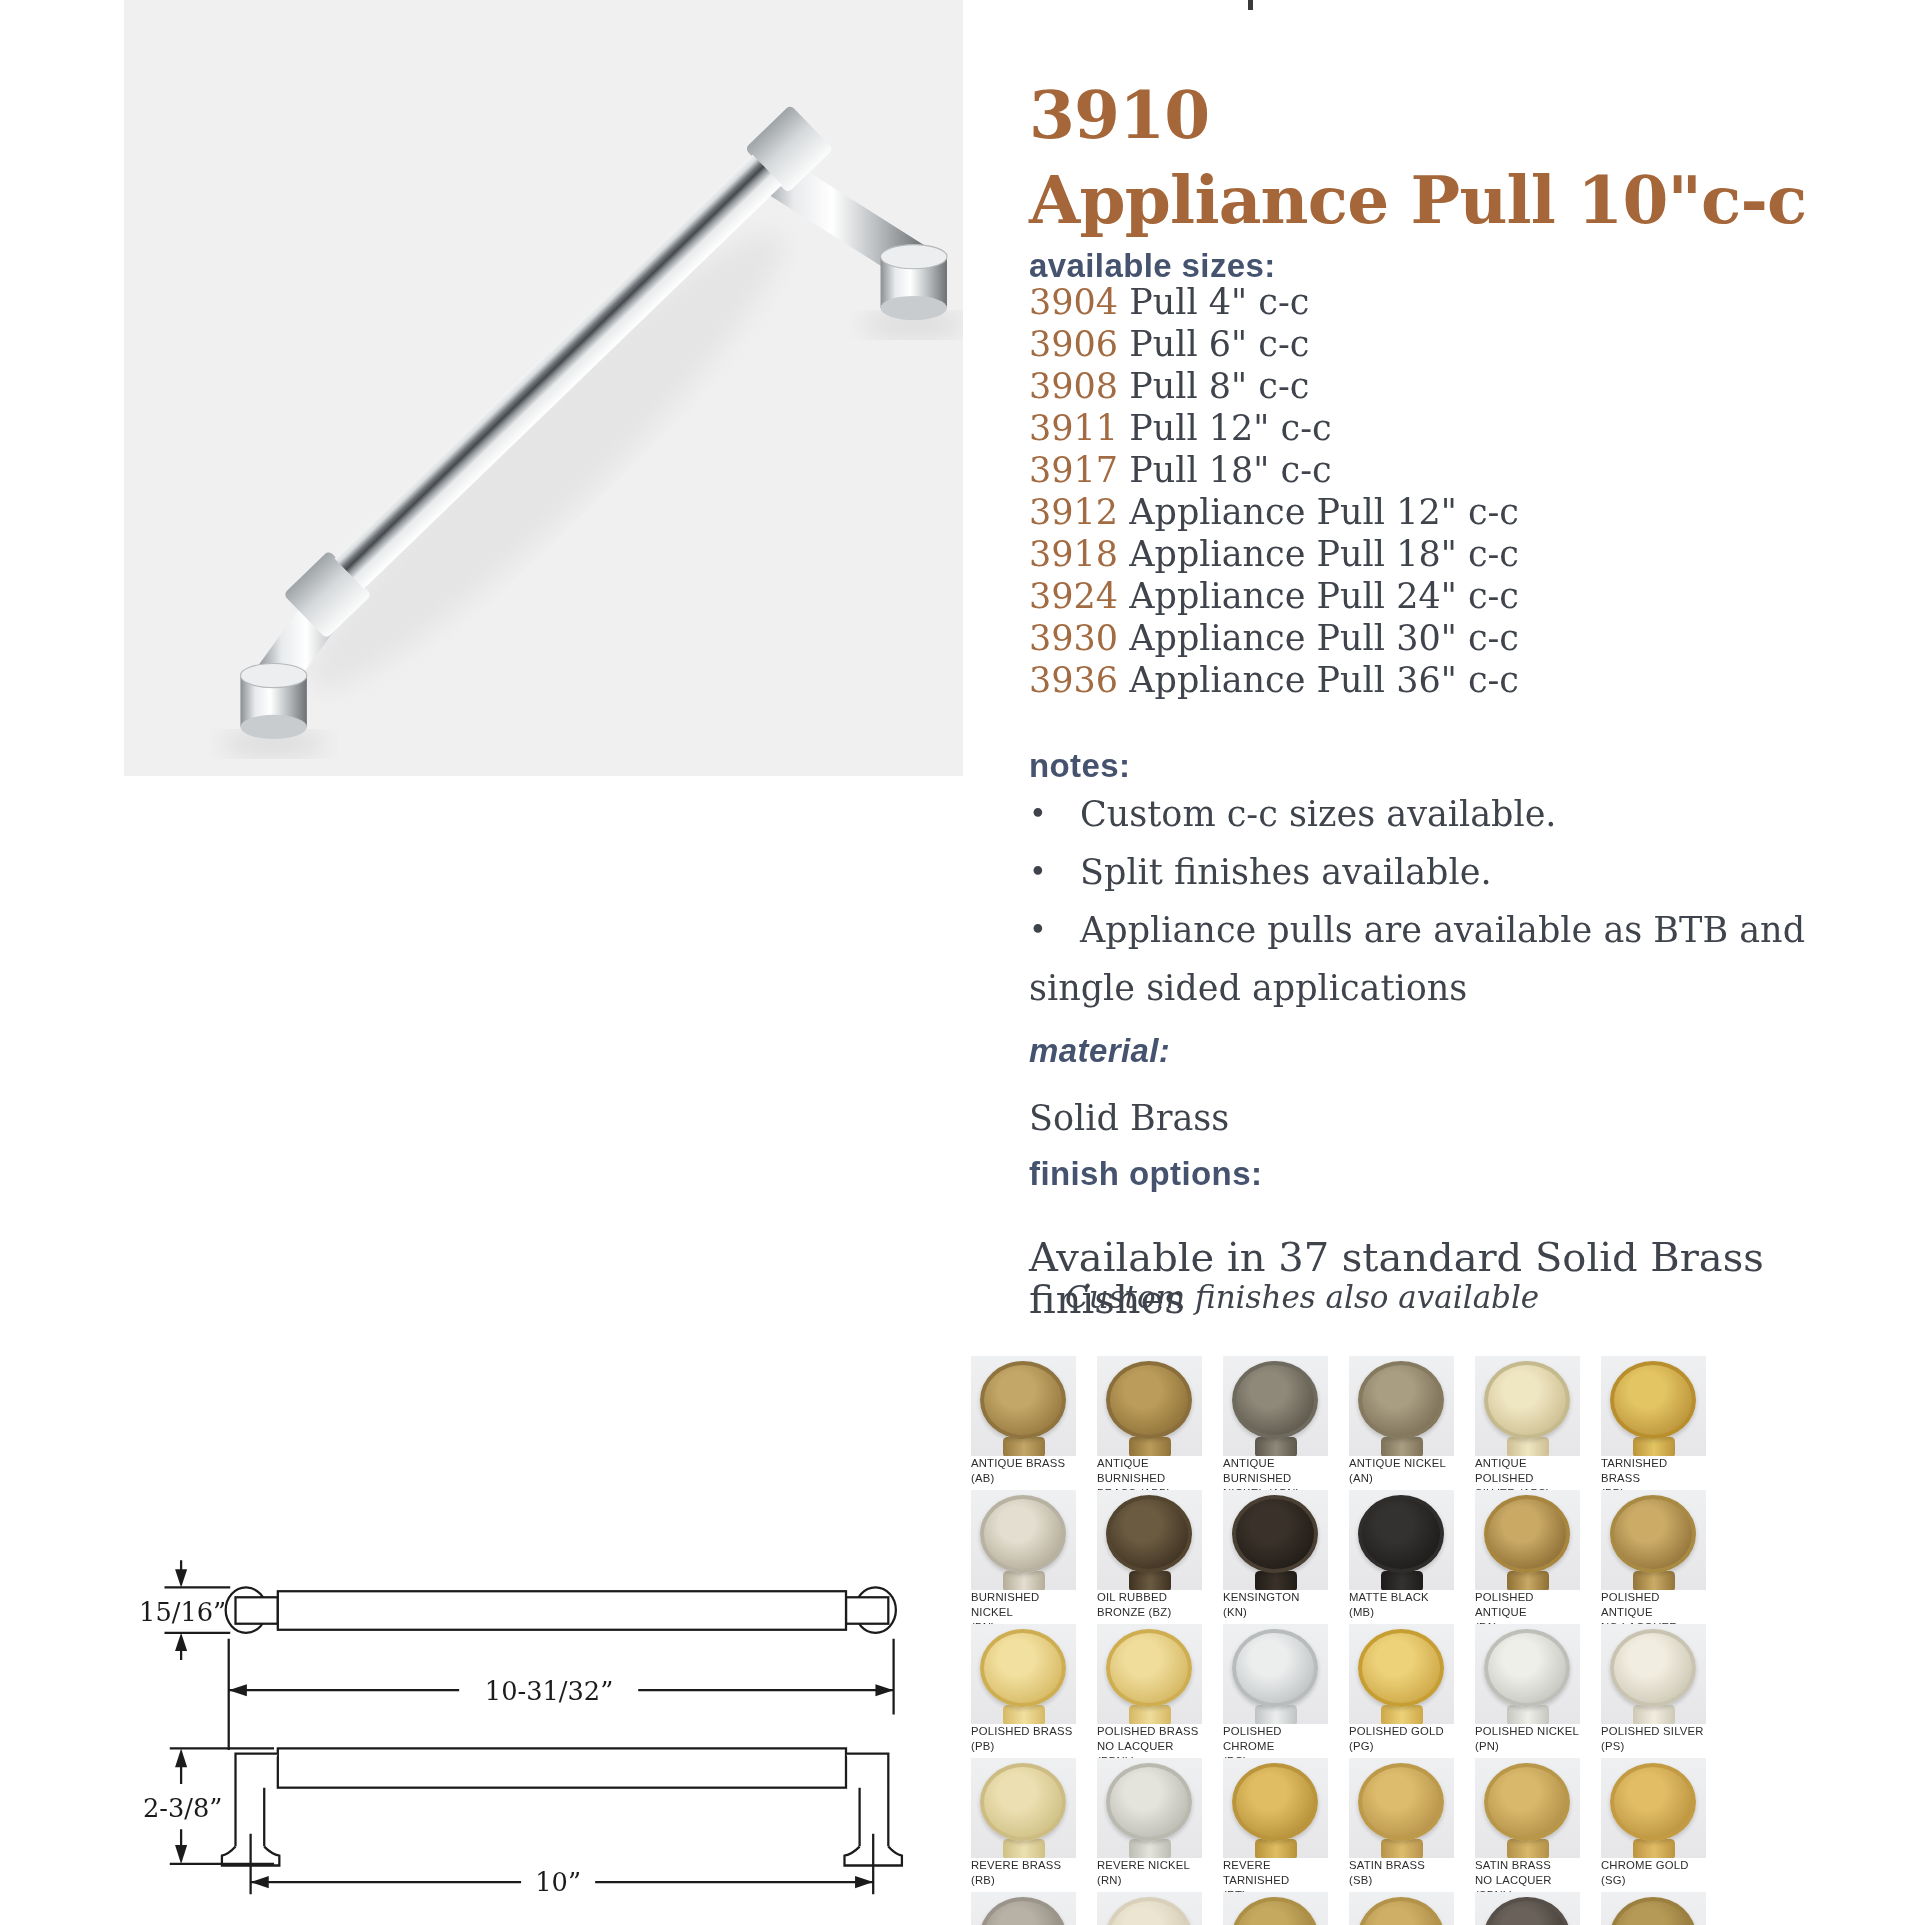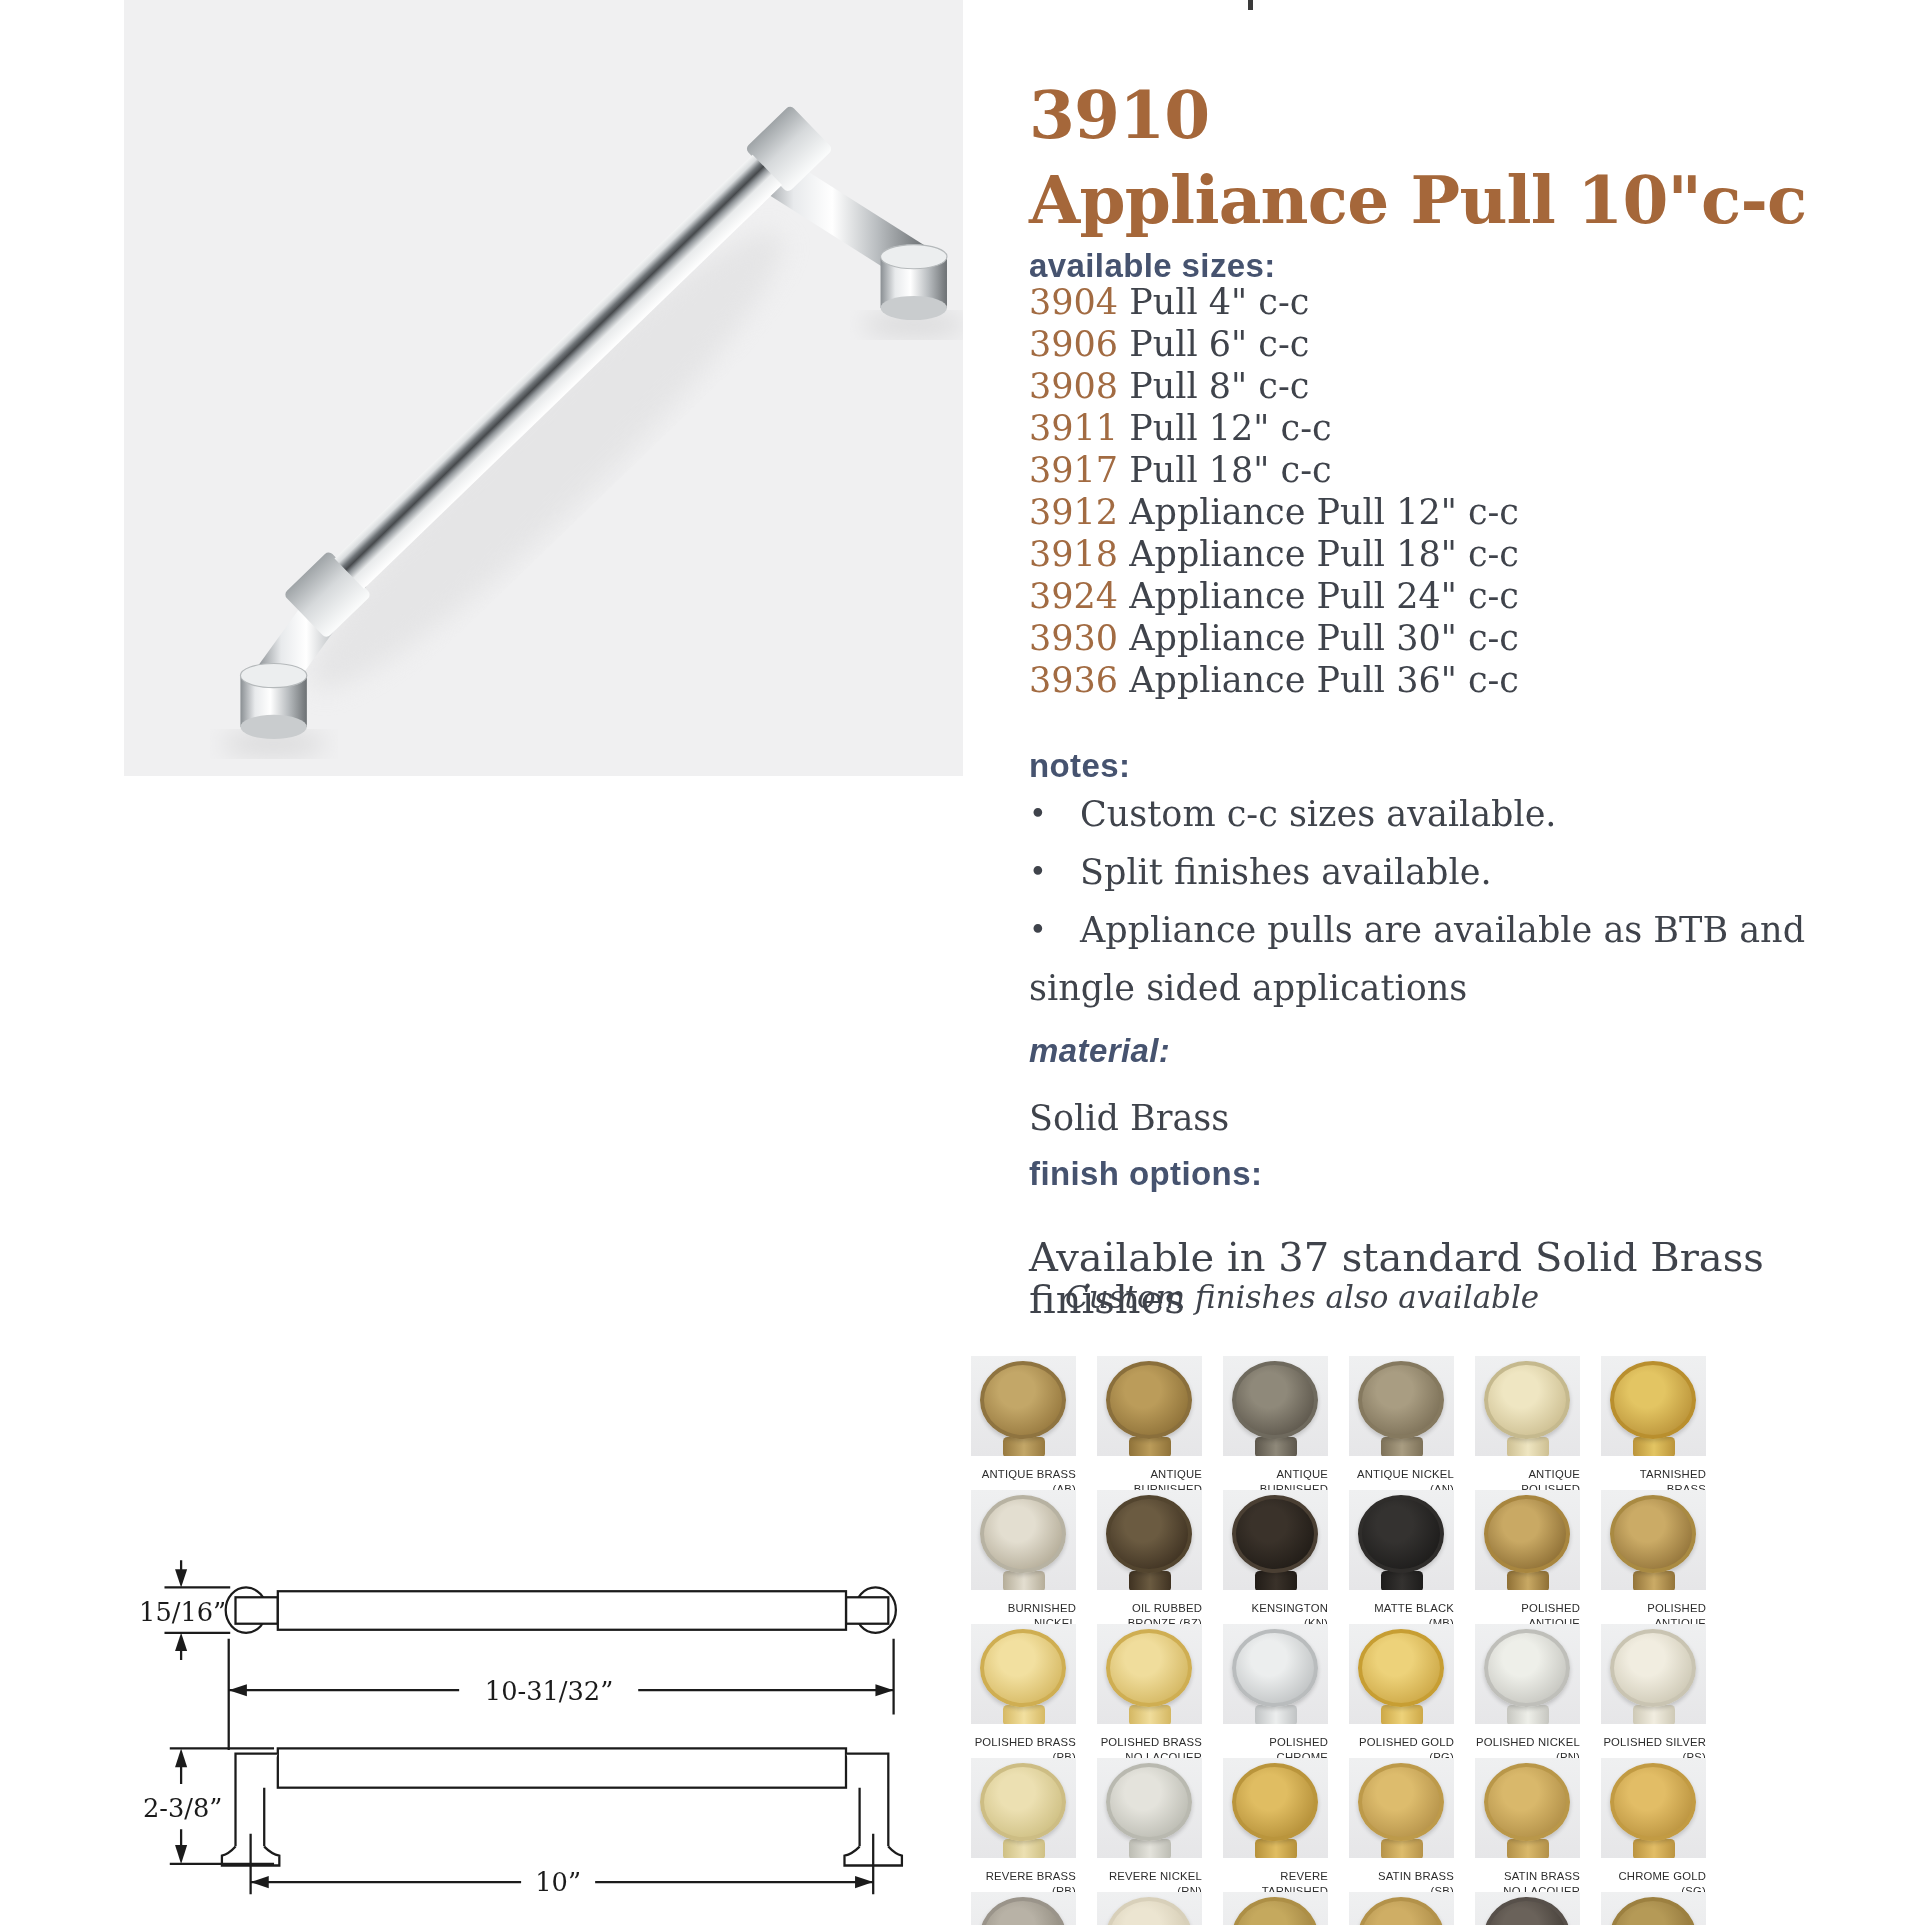--- a/index.html
+++ b/index.html
@@ -39,21 +39,21 @@
 
   
   .grid{left:971px;top:1356px;display:grid;grid-template-columns:repeat(6,105px);column-gap:21px;}
   .fcell{width:105px;height:134px;}
   .fimg{position:relative;width:105px;height:100px;overflow:hidden;
         background:linear-gradient(180deg,#eff0f1 0%,#e6e6e8 100%);}
   .stem{position:absolute;left:50%;bottom:-2.3px;transform:translateX(-50%);
         width:42px;height:21px;border-radius:4.5px;}
   .knob{position:absolute;left:9px;top:4.5px;width:78px;height:70px;border-radius:50%;
         border:4.5px solid #888;box-shadow:0 2.3px 4.5px rgba(0,0,0,.18);}
-  .flabel{height:35px;padding-top:11px;text-align:right;color:#2d2d2d;
+  .flabel{height:35px;padding-top:0;text-align:left;color:#2d2d2d;
           font:11.3px/15px "Liberation Sans", sans-serif;letter-spacing:0.2px;}
 
   
   .drawing{left:98px;top:1533px;}
   .drawing text{font-family:"DejaVu Serif", serif;font-size:34px;fill:#1b1b1b;}
 </style>
 </head>
 <body>
 
 <div class="abs photo">

